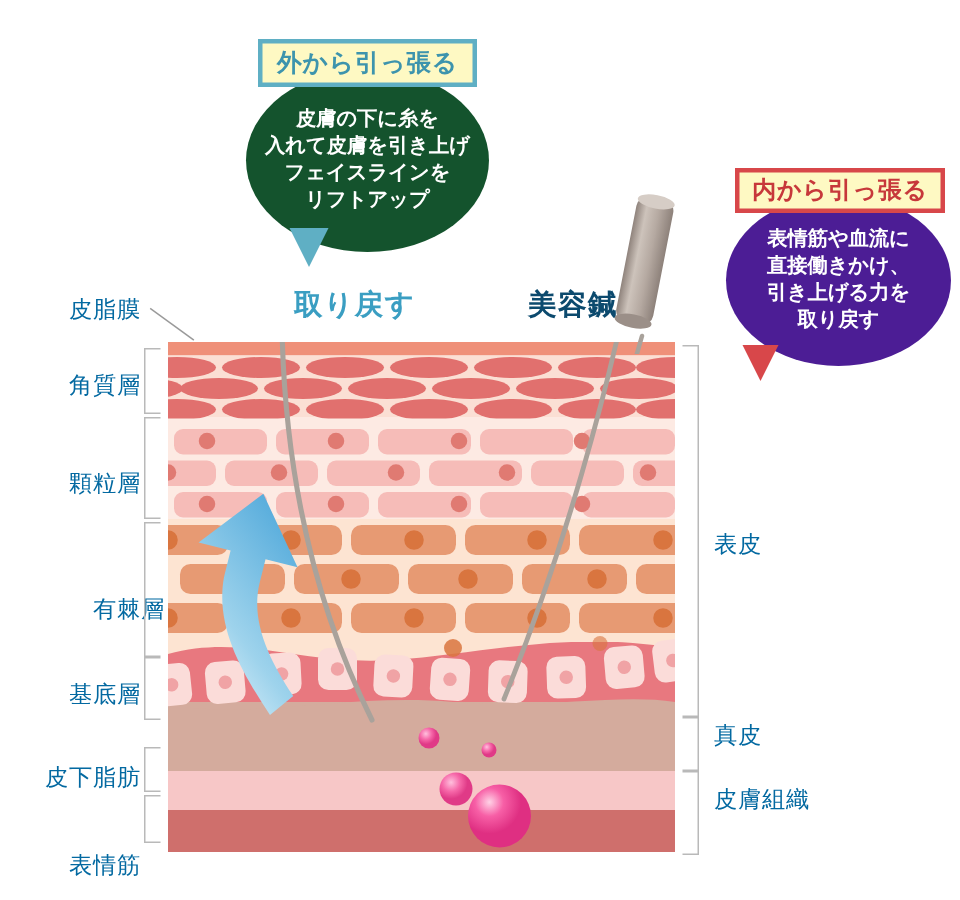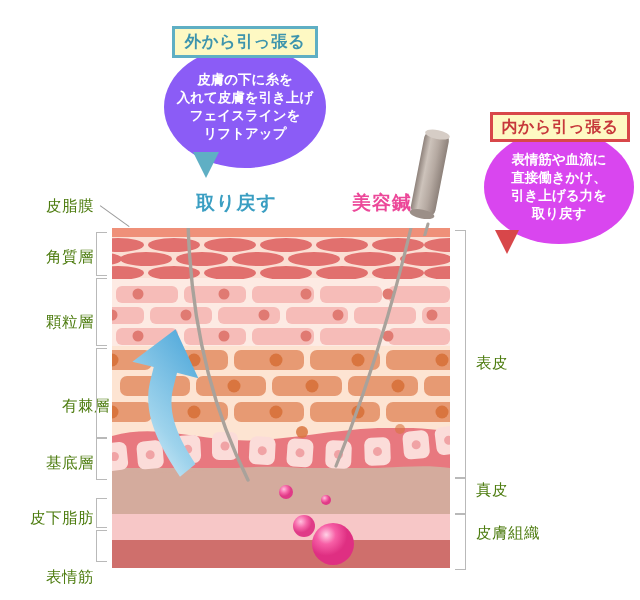--- a/index.html
+++ b/index.html
@@ -10,40 +10,40 @@
   }
   .abs{position:absolute;}
 
   
   .callout{position:absolute;}
   .bubble{
     position:absolute;border-radius:50%;
     display:flex;align-items:center;justify-content:center;text-align:center;
     color:#ffffff;line-height:1.32;font-weight:700;
   }
-  .bubble-teal{background:#8b5cf6;}
-  .bubble-red{background:#d946ef;}
+  .bubble-teal{background:#14532d;}
+  .bubble-red{background:#4c1d95;}
   .bubble-text{padding:0 6px;white-space:pre-line;}
 
   .tail{position:absolute;width:0;height:0;}
   .tail-teal{border-left:13px solid transparent;border-right:13px solid transparent;border-top:26px solid #5fafc4;}
   .tail-red{border-left:12px solid transparent;border-right:12px solid transparent;border-top:24px solid #d8474a;}
 
   .hdrbox{
     position:absolute;background:#fef9c3;display:flex;align-items:center;justify-content:center;
     font-weight:700;letter-spacing:.5px;box-sizing:border-box;
   }
   .hdr-teal{border:3px solid #5fafc4;color:#3d94ad;}
   .hdr-red{border:3px solid #d8474a;color:#c7383b;}
 
   
-  .lbl{position:absolute;color:#4d7c0f;font-size:15.5px;white-space:nowrap;letter-spacing:.5px;}
+  .lbl{position:absolute;color:#0369a1;font-size:15.5px;white-space:nowrap;letter-spacing:.5px;}
   .lbl-right{text-align:right;}
   .title-thread{position:absolute;color:#3a9ec2;font-size:19px;font-weight:700;letter-spacing:1px;}
-  .title-needle{position:absolute;color:#ec4899;font-size:19px;font-weight:700;letter-spacing:1px;}
+  .title-needle{position:absolute;color:#0c4a6e;font-size:19px;font-weight:700;letter-spacing:1px;}
 
   
   .brk{position:absolute;border:1.6px solid #b9b9b9;}
   .brk-left{border-right:none;}
   .brk-right{border-left:none;}
 
   .leader{position:absolute;background:#9a9a9a;height:1.4px;transform-origin:left center;}
 
   
   #skin{position:absolute;left:112px;top:228px;width:338px;height:340px;overflow:hidden;}

